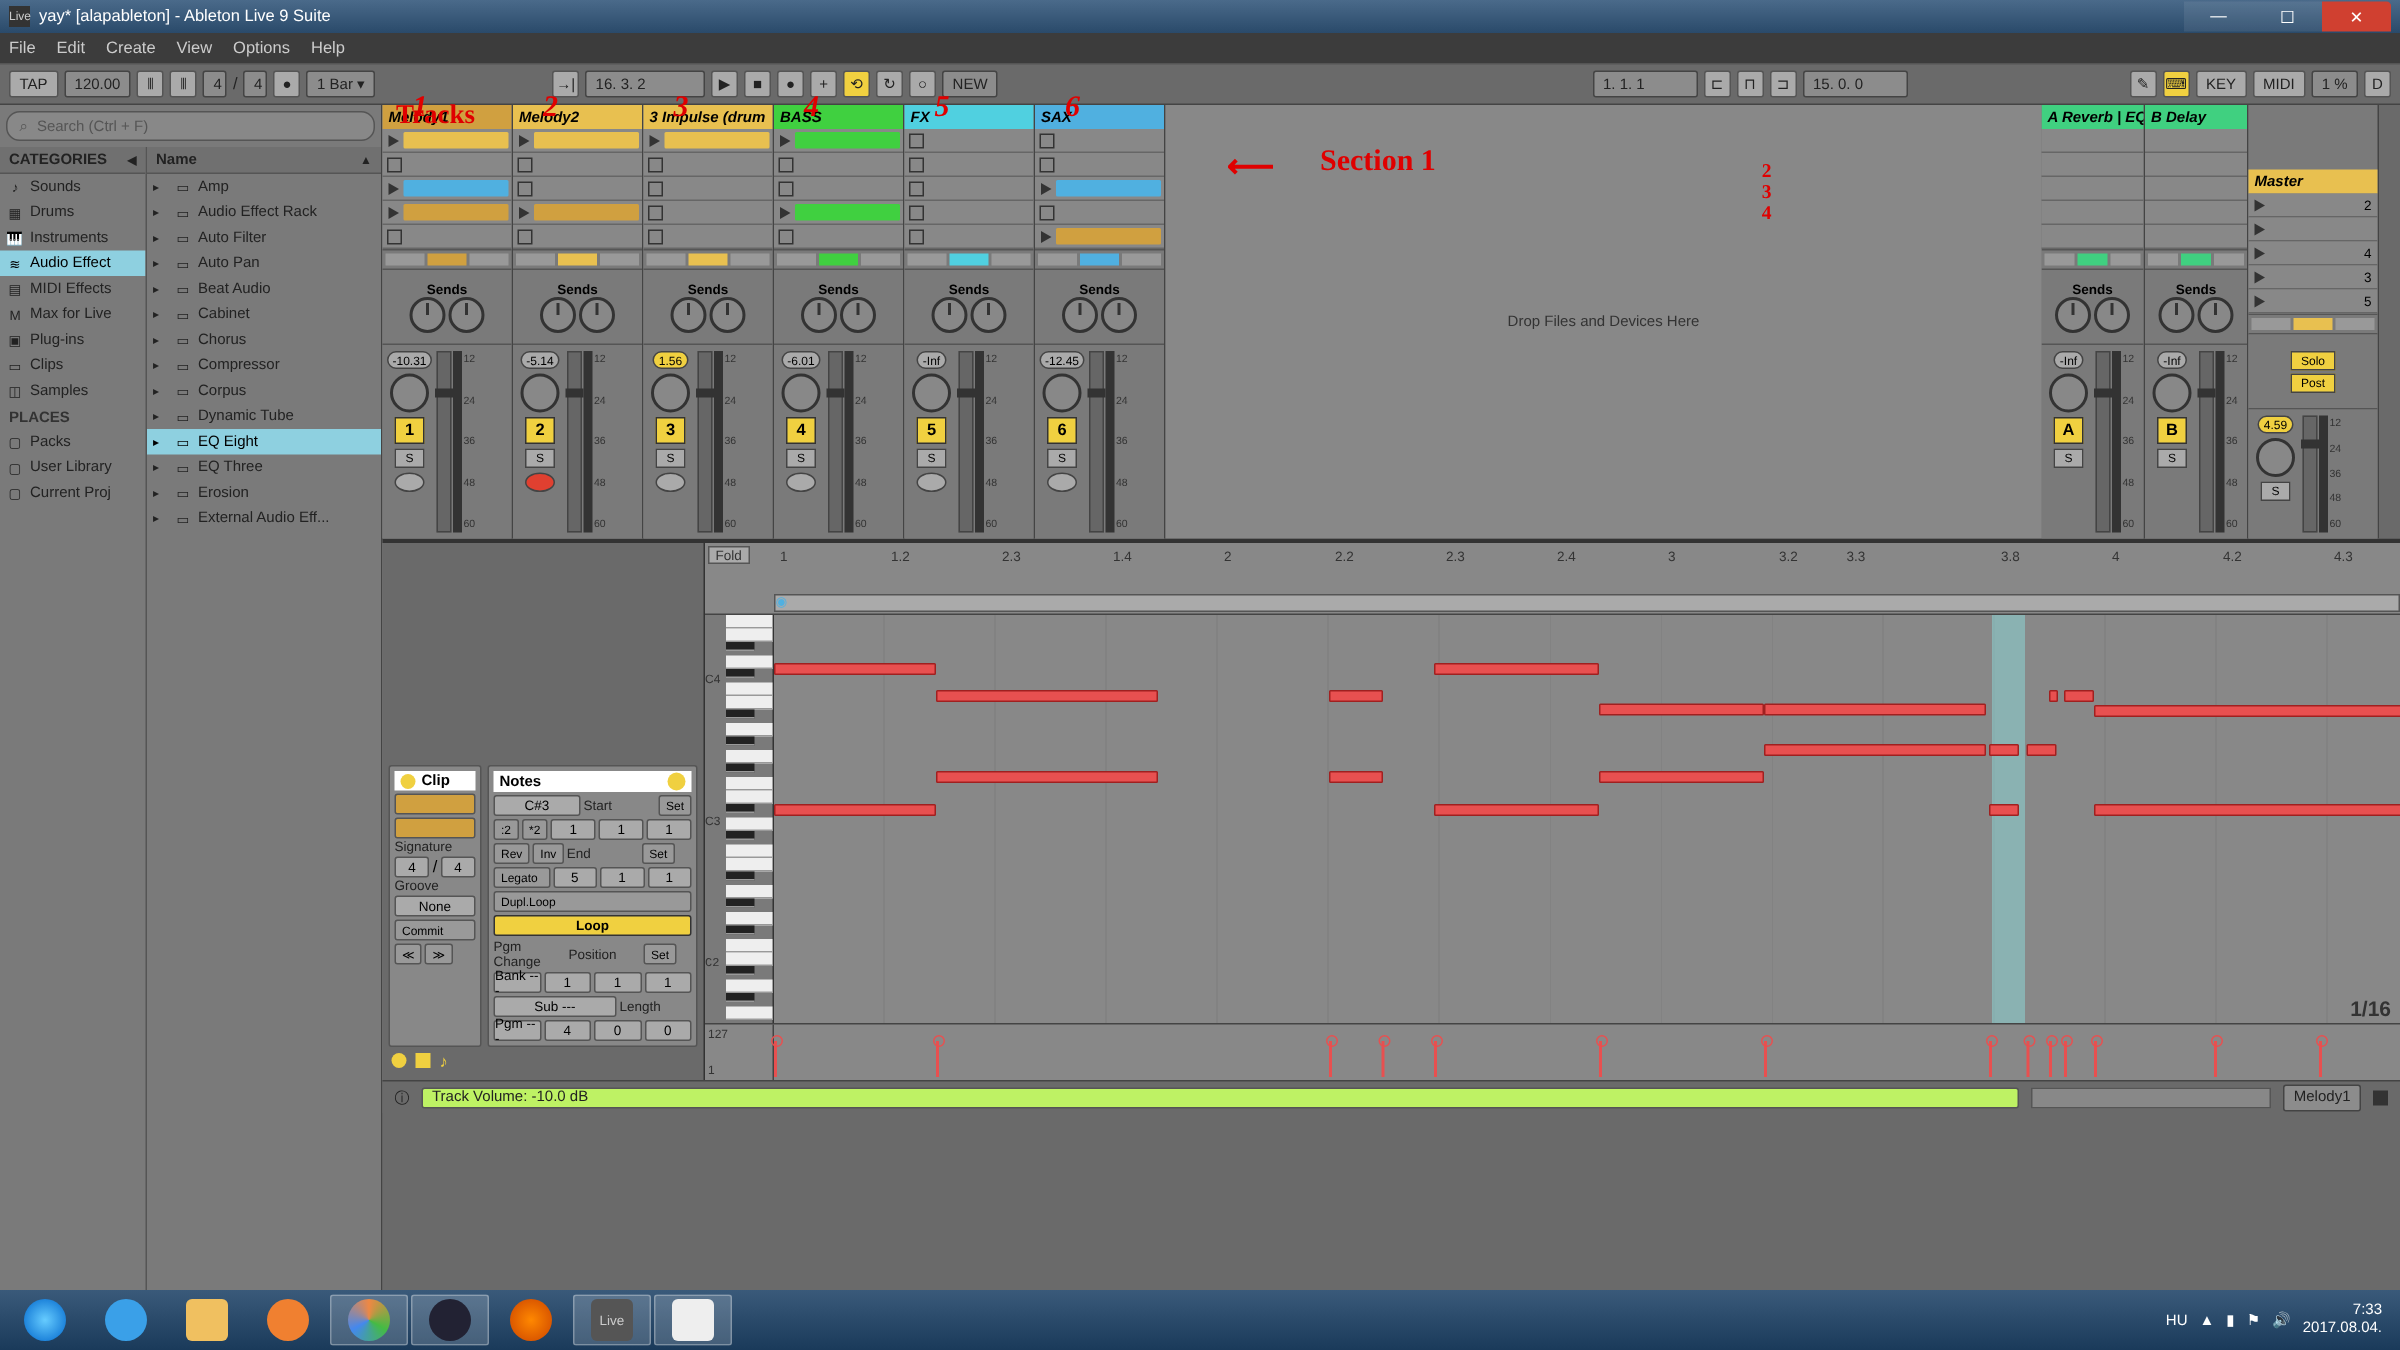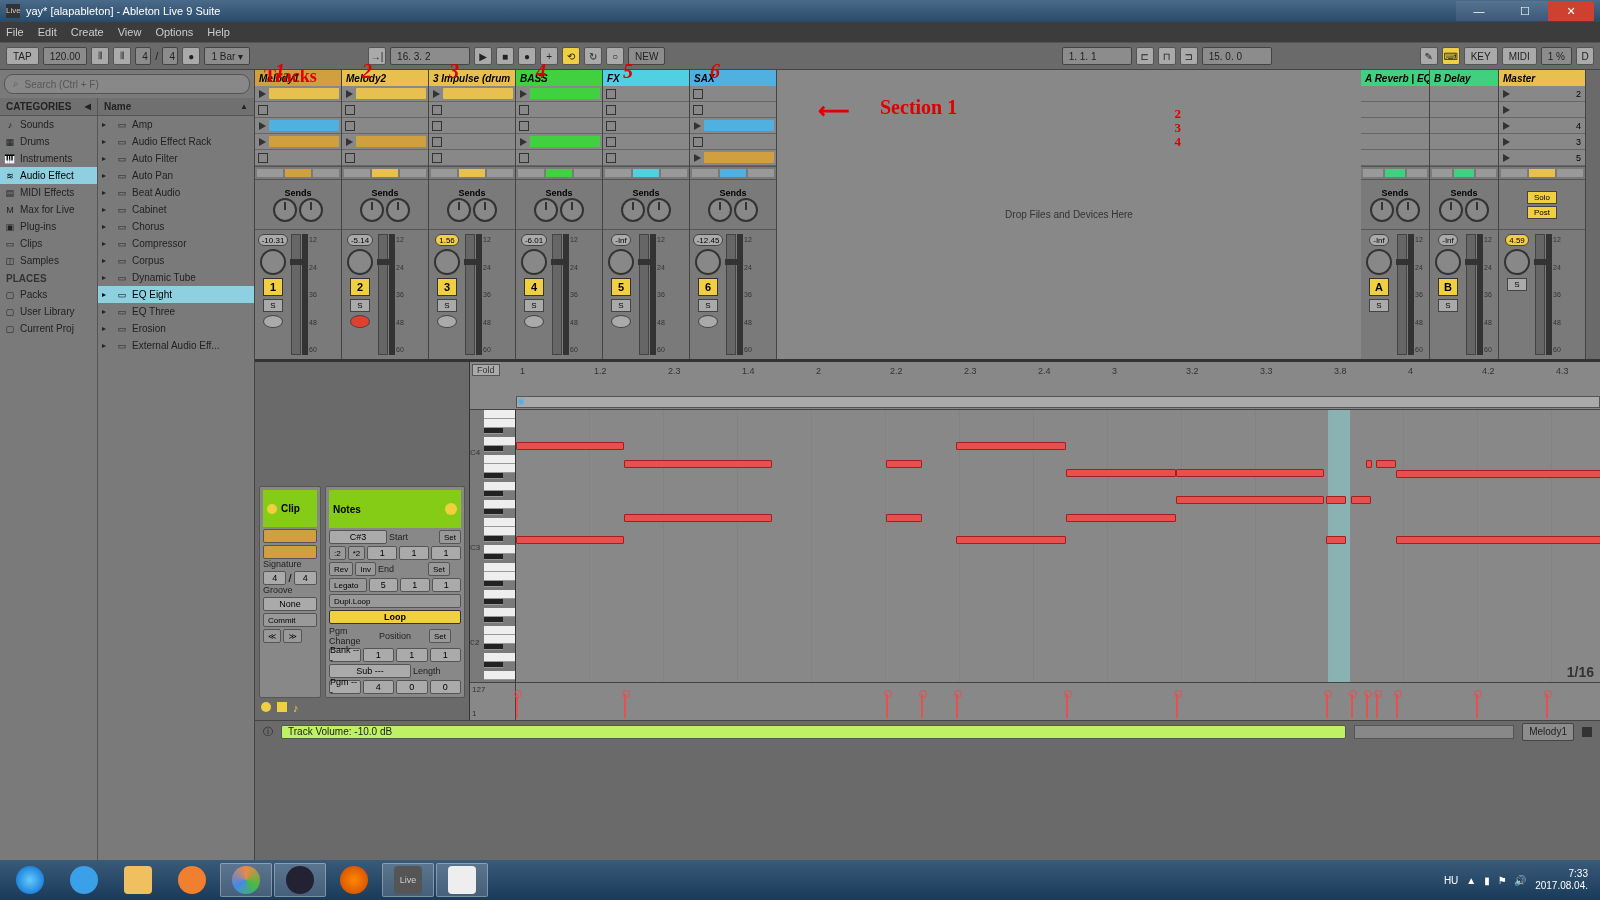--- a/index.html
+++ b/index.html
@@ -65,21 +65,21 @@
 .fader{width:10px;background:#666;position:relative;border:1px solid #444}
 .fader .handle{position:absolute;left:-2px;right:-2px;height:6px;background:#333;top:20%}
 .meter{width:6px;background:#333}
 .scale{display:flex;flex-direction:column;justify-content:space-between;font-size:7px;color:#333;padding:2px 0}
 .drop-area{flex:1;background:#888;display:flex;align-items:center;justify-content:center;color:#333;font-size:10px;position:relative}
 .scene-col{width:14px;background:#6a6a6a}
 
 .midi-editor{height:360px;background:#7a7a7a;display:flex;border-top:2px solid #333}
 .clip-panel{width:215px;background:#6a6a6a;border-right:1px solid #333;display:flex;flex-direction:column;justify-content:flex-end;padding:4px;gap:2px}
 .panel-box{background:#888;border:1px solid #555;padding:3px;border-radius:2px}
-.panel-title{background:#84cc16;font-weight:bold;font-size:10px;padding:13px 4px;display:flex;align-items:center}
+.panel-title{background:#ffffff;font-weight:bold;font-size:10px;padding:1px 4px;display:flex;align-items:center}
 .panel-title .dot{width:10px;height:10px;border-radius:50%;background:#f0d040;margin-right:4px}
 .panel-row{display:flex;gap:2px;margin-top:2px;align-items:center}
 .p-field{background:#aaa;border:1px solid #555;height:14px;font-size:9px;flex:1;display:flex;align-items:center;justify-content:center;border-radius:2px}
 .p-btn{background:#999;border:1px solid #555;height:14px;font-size:8px;padding:0 4px;display:flex;align-items:center;border-radius:2px}
 .p-label{font-size:9px;color:#222;width:48px}
 .loop-btn{background:#f0d040;border:1px solid #333;height:14px;font-size:9px;flex:1;display:flex;align-items:center;justify-content:center;font-weight:bold;border-radius:2px}
 .midi-grid{flex:1;display:flex;flex-direction:column}
 .ruler{height:48px;background:#888;border-bottom:1px solid #444;position:relative;font-size:9px;color:#333}
 .ruler .fold{position:absolute;left:2px;top:2px;background:#aaa;border:1px solid #555;padding:0 4px;font-size:9px}
 .ruler .tick{position:absolute;top:4px}
@@ -762,21 +762,21 @@
                   <span>12</span>
                   <span>24</span>
                   <span>36</span>
                   <span>48</span>
                   <span>60</span>
                 </div>
               </div>
             </div>
           </div>
           <div class="track">
-            <div class="track-head" style="background: rgb(232, 192, 80);">Master</div>
+            <div class="track-head" style="background: rgb(232, 192, 80); margin-top: 43px;">Master</div>
             <div class="clip-slots">
               <div class="clip-slot">
                 <div class="play"></div>
                 <span class="clip-label" style="left:auto;right:4px">2</span>
               </div>
               <div class="clip-slot">
                 <div class="play"></div>
                 <span class="clip-label" style="left:auto;right:4px"></span>
               </div>
               <div class="clip-slot">
@@ -931,21 +931,21 @@
                 <span class="tick" style="left: 50px;">1</span>
                 <span class="tick" style="left: 124px;">1.2</span>
                 <span class="tick" style="left: 198px;">2.3</span>
                 <span class="tick" style="left: 272px;">1.4</span>
                 <span class="tick" style="left: 346px;">2</span>
                 <span class="tick" style="left: 420px;">2.2</span>
                 <span class="tick" style="left: 494px;">2.3</span>
                 <span class="tick" style="left: 568px;">2.4</span>
                 <span class="tick" style="left: 642px;">3</span>
                 <span class="tick" style="left: 716px;">3.2</span>
-                <span class="tick" style="left: 790px;">3.3</span>
+                <span class="tick" style="left: 761px;">3.3</span>
                 <span class="tick" style="left: 864px;">3.8</span>
                 <span class="tick" style="left: 938px;">4</span>
                 <span class="tick" style="left: 1012px;">4.2</span>
                 <span class="tick" style="left: 1086px;">4.3</span>
               </div>
             <div style="position:absolute;left:46px;right:0;top:34px;height:12px;background:#aaa;border:1px solid #555">
                 <span style="position:absolute;left:0;top:-1px;color:#50b0e0">◉</span>
             </div>
           </div>
           <div class="note-area">

